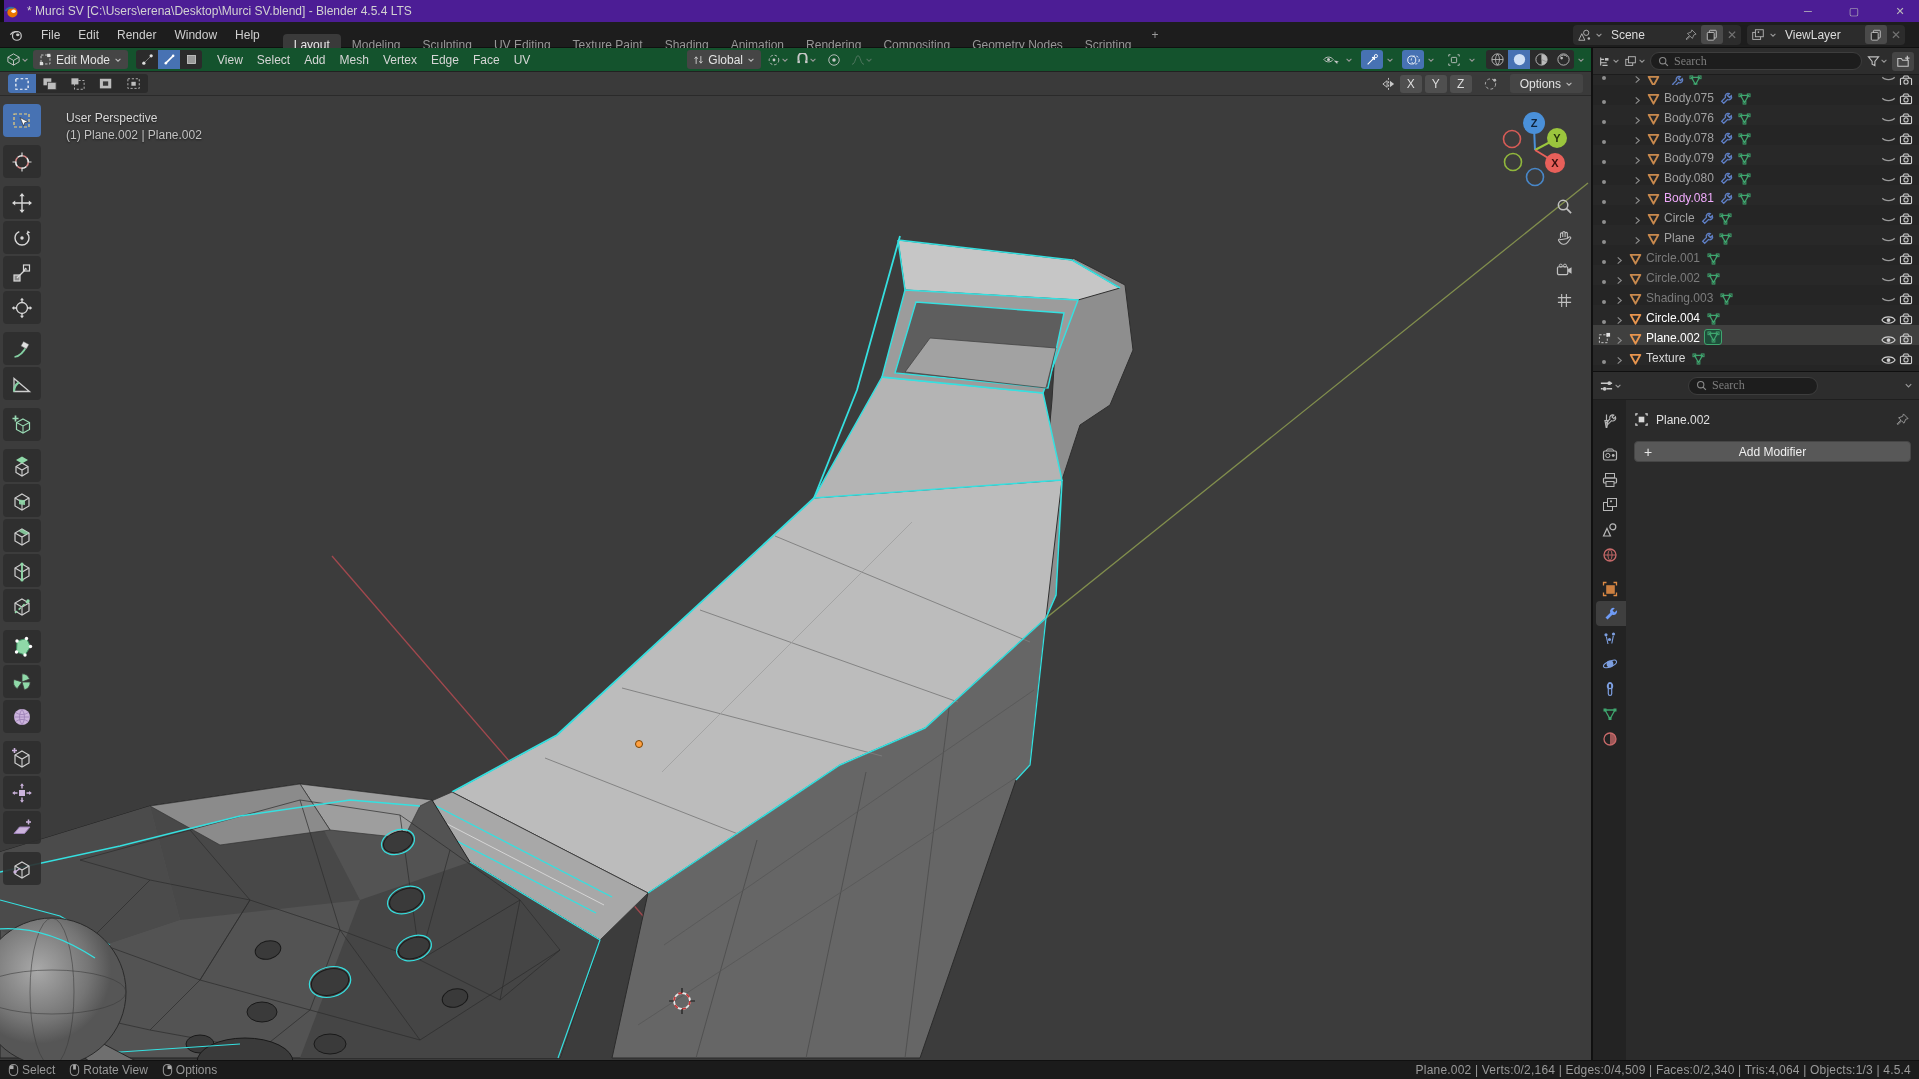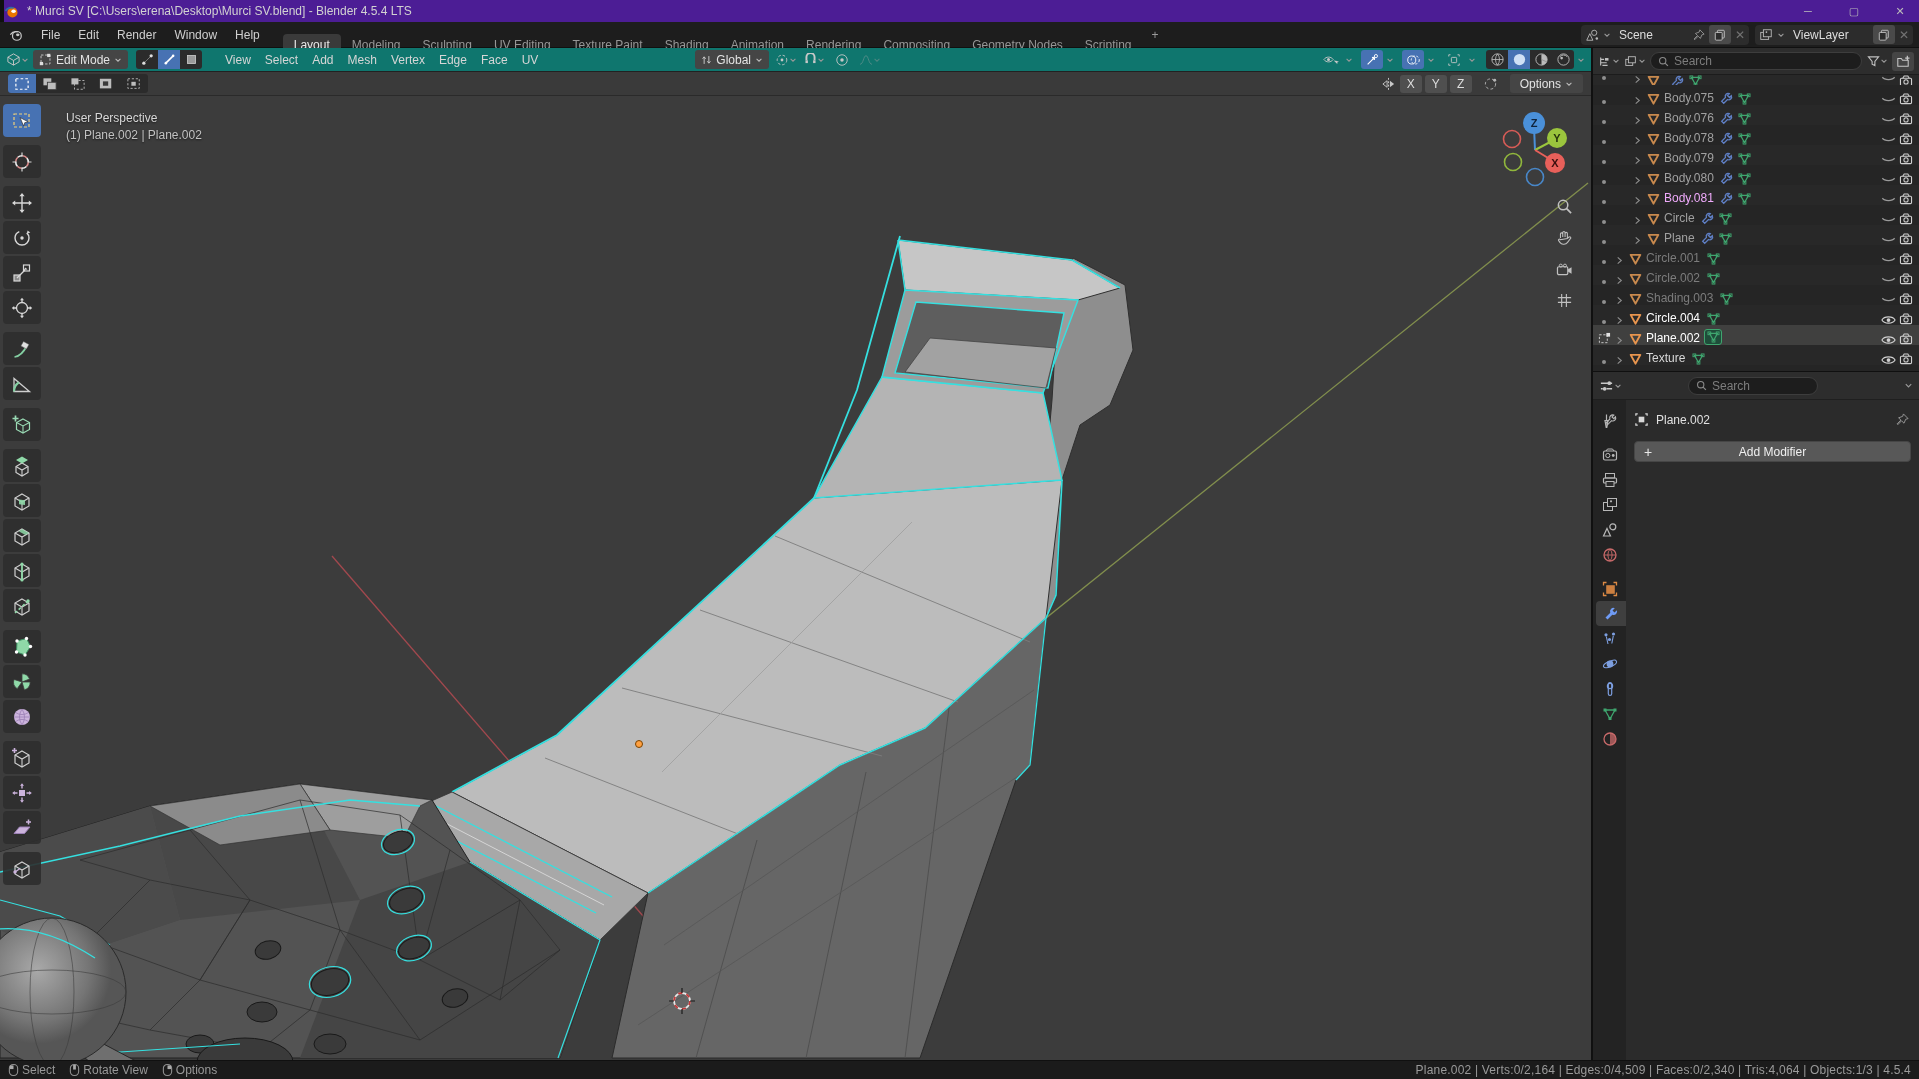--- a/index.html
+++ b/index.html
@@ -11,26 +11,26 @@
     display:flex;align-items:center;padding:0 0;color:#d2d2d2}
   #titlebar .wbtns{margin-left:auto;display:flex;gap:0}
   #titlebar .wbtn{width:46px;height:22px;display:flex;align-items:center;justify-content:center;color:#bbb;font-size:11px}
   
   #topbar{position:absolute;left:0;top:22px;width:1919px;height:26px;background:#1d1d1d;
     display:flex;align-items:center;border-bottom:1px solid #101010}
   .menu-item{padding:4px 9px;color:#cfcfcf}
   .ws-tab{padding:4px 11px;color:#979797;border-radius:4px 4px 0 0;margin-top:20px}
   .ws-tab.active{background:#3a3a3a;color:#e8e8e8}
   .ws-plus{padding:4px 9px;color:#9a9a9a}
-  .topbar-right{margin-left:auto;display:flex;gap:6px;padding-right:6px}
+  .topbar-right{margin-left:auto;display:flex;gap:6px;padding-right:14px}
   .sel-box{display:flex;align-items:center;background:#2c2c2c;border-radius:4px;height:20px;padding:0 4px;gap:4px}
   .sel-box .lbl{color:#ddd;padding:0 4px}
   .dim{opacity:.45}
   
-  #vp-header{position:absolute;left:0;top:48px;width:1591px;height:24px;background:#0f766e;
+  #vp-header{position:absolute;left:0;top:48px;width:1591px;height:24px;background:#14532d;
     display:flex;align-items:center;padding:0 6px;border-bottom:1px solid #212121}
   #vp-toolsettings{position:absolute;left:0;top:72px;width:1591px;height:24px;background:#3a3a3a;
     display:flex;align-items:center;padding:0 8px;border-bottom:1px solid #2a2a2a}
   .hbtn{display:flex;align-items:center;gap:4px;background:#454545;border-radius:3px;height:19px;padding:0 6px;color:#e3e3e3}
   .ibtn{display:flex;align-items:center;justify-content:center;height:19px;min-width:22px;border-radius:3px}
   .ibtn.on{background:#4772b3}
   .seg{display:flex;background:#2b2b2b;border-radius:3px;overflow:hidden}
   .seg .ibtn{border-radius:0}
   .vmenu{padding:3px 7px;color:#d6d6d6}
   .axbtn{width:22px;height:18px;background:#4f4f4f;border-radius:3px;display:flex;align-items:center;justify-content:center;color:#ddd;margin-right:3px}
@@ -44,21 +44,21 @@
   .tbtn.gap{margin-top:6px}
   .tbtn.active{background:#4772b3}
   
   #gizmo{position:absolute;left:1496px;top:4px}
   .navbtn{position:absolute;left:1550px;width:28px;height:28px;display:flex;align-items:center;justify-content:center;border-radius:14px}
   
   #outliner{position:absolute;left:1593px;top:48px;width:326px;height:323px;background:#252525}
   #ol-header{height:27px;background:#2d2d2d;display:flex;align-items:center;padding:0 5px;gap:4px;border-bottom:1px solid #1c1c1c}
   .searchbox{flex:1;display:flex;align-items:center;gap:5px;background:#1d1d1d;border:1px solid #3d3d3d;
     border-radius:10px;height:18px;padding:0 7px;color:#888}
-  .searchbox input{flex:1;background:none;border:none;outline:none;color:#c4b5fd;font-family:Liberation Sans, sans-serif;font-size:12px;width:40px}
+  .searchbox input{flex:1;background:none;border:none;outline:none;color:#c4b5fd;font-family:Liberation Serif, serif;font-size:12px;width:40px}
   .searchbox input::placeholder{color:#7d7d7d}
   #ol-rows{overflow:hidden;height:296px}
   .olrow{height:20px;display:flex;align-items:flex-end;padding:0 4px 0 3px}
   .olrow:nth-child(odd){background:#282828}
   .olrow.active{background:#40403f}
   .olrow.partial{height:10px;overflow:hidden;align-items:flex-start}
   .olleft{width:16px;display:flex;justify-content:center}
   .olchev{width:14px;display:flex;justify-content:center}
   .olicon{width:18px;display:flex;justify-content:center;align-items:center}
   .olicon.boxed{background:#1f4d3a;border:1px solid #3fa66f;border-radius:3px;height:16px}
@@ -220,21 +220,21 @@
           <circle cx="3.5" cy="12.5" r="1.6" fill="#fff"></circle>
           <circle cx="12.5" cy="3.5" r="1.6" fill="#fff"></circle>
         </svg>
       </span>
     <span class="ibtn">
         <svg width="13" height="13" viewBox="0 0 16 16">
           <rect x="3" y="3" width="10" height="10" fill="#9a9a9a" stroke="#ccc"></rect>
         </svg>
       </span>
   </div>
-  <div id="vp-menus" style="display:flex;margin-left:16px">
+  <div id="vp-menus" style="display:flex;margin-left:8px">
       <span class="vmenu">View</span>
       <span class="vmenu">Select</span>
       <span class="vmenu">Add</span>
       <span class="vmenu">Mesh</span>
       <span class="vmenu">Vertex</span>
       <span class="vmenu">Edge</span>
       <span class="vmenu">Face</span>
       <span class="vmenu">UV</span>
     </div>
 

